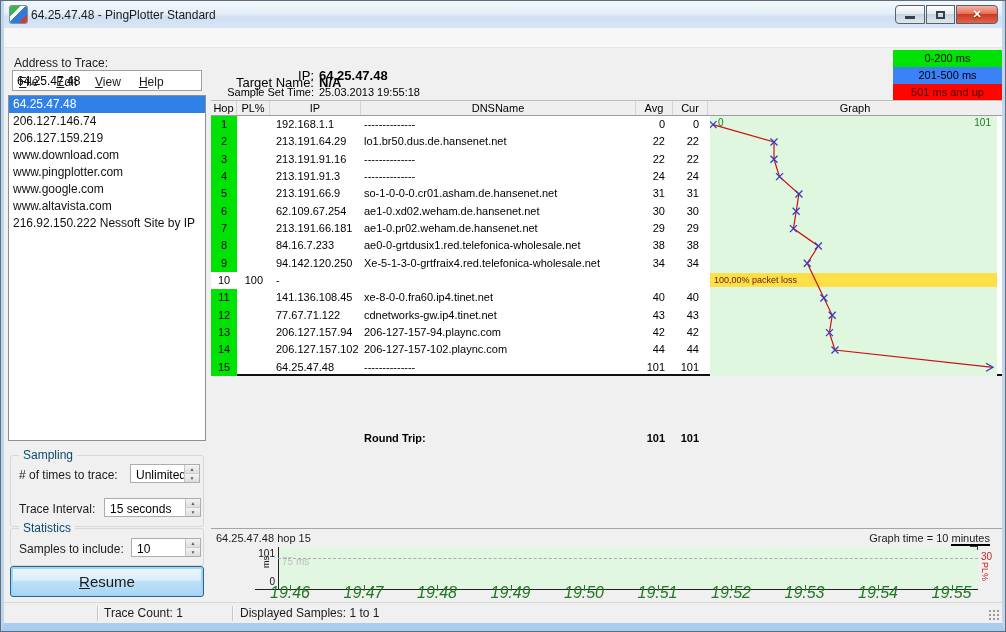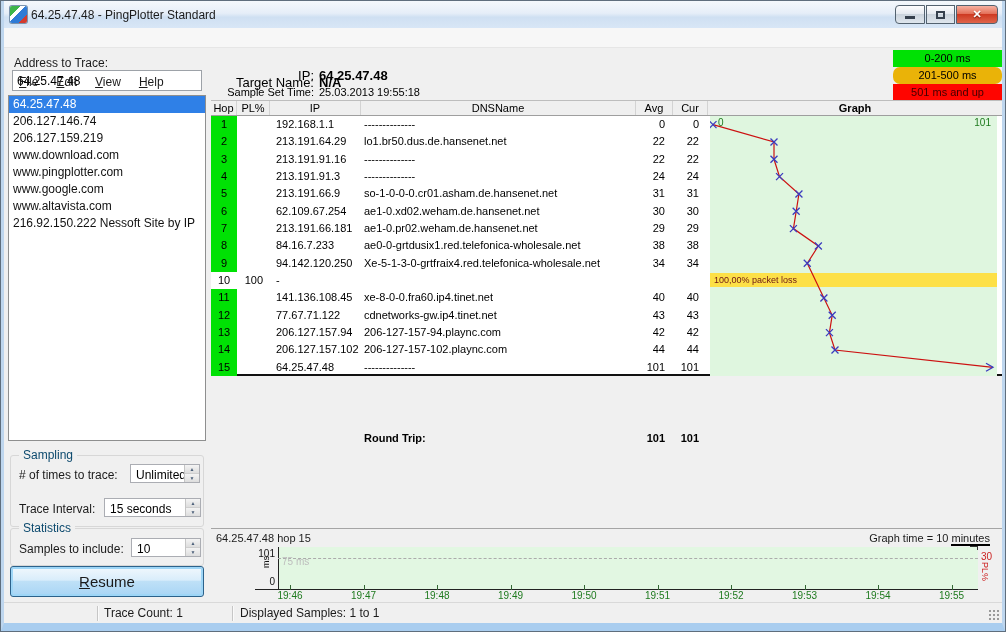--- a/index.html
+++ b/index.html
@@ -65,21 +65,21 @@
   .hdr-3 { top:38px; font-size:11px; }
   .hdr-3 .val { font-weight:normal; }
 
   .legend { position:absolute; left:682px; top:2px; width:109px; }
   .legend-row { height:17px; line-height:17px; text-align:center; font-size:11px; }
 
   .ptable { position:absolute; left:0; top:52px; width:791px; }
   .trow { display:grid; grid-template-columns:26px 33px 91px 275px 37px 35px 1fr; height:17.33px; }
   .thead { height:16px; background:#EFEFEF; border-top:1px solid #BDBDBD; border-bottom:1px solid #9E9E9E; }
   .thead .cell { line-height:15px; text-align:center; border-right:1px solid #D3D3D3; }
-  .thead .cell:last-child { border-right:none;font-weight:bold; }
+  .thead .cell:last-child { border-right:none; }
   .cell { font-size:11px; line-height:17.33px; white-space:nowrap; overflow:hidden; color:#000; }
   .c-hop { text-align:center; background:#00E104; }
   .c-hop.white { background:#fff; }
   .c-pl { text-align:right; padding-right:7px; }
   .c-ip { padding-left:6px; }
   .c-dns { padding-left:3px; }
   .c-avg { text-align:right; padding-right:8px; }
   .c-cur { text-align:right; padding-right:9px; }
   .tbody { position:relative; background:#fff; height:260px; border-bottom:2px solid #111; }
   .graph-pane { position:absolute; left:499px; top:0; width:287px; height:260px; background:#DFF6DF; }
@@ -95,21 +95,21 @@
   .tl-title { position:absolute; left:5px; top:3px; font-size:11px; color:#1b1b1b; }
   .tl-gtime { position:absolute; right:12px; top:3px; font-size:11px; color:#1b1b1b; }
   .tl-gtime .unit { border-bottom:2px solid #000; }
   .tl-plot { position:absolute; left:67px; top:18px; width:700px; height:42px; background:#E2F7E2; border-left:1px solid #222; }
   .tl-dash { position:absolute; left:67px; top:29px; width:700px; border-top:1px dashed #ABABAB; }
   .tl-axis { position:absolute; left:44px; top:60px; width:723px; border-top:1px solid #222; }
   .tl-ymax { position:absolute; left:42px; top:19px; width:22px; text-align:right; font-size:10px; color:#111; }
   .tl-ymin { position:absolute; left:42px; top:47px; width:22px; text-align:right; font-size:10px; color:#111; }
   .tl-yunit { position:absolute; left:50px; top:27px; font-size:9px; color:#111; writing-mode:vertical-rl; transform:rotate(180deg); }
   .tl-focus { position:absolute; left:71px; top:27px; font-size:10px; color:#BDBDBD; }
-  .tl-tick { position:absolute; top:61px; transform:translateX(-50%); font-size:10px; color:#1E7A1E; }
+  .tl-tick { position:absolute; top:55px; transform:translateX(-50%); font-size:16px; color:#1E7A1E;font-style:italic; }
   .tl-tickmark { position:absolute; top:56px; width:1px; height:5px; background:#336633; }
   .tl-corner { position:absolute; left:759px; top:17px; width:8px; height:4px; border-top:1px solid #333; border-right:1px solid #333; }
   .tl-pltick { position:absolute; left:770px; top:22px; font-size:10px; color:#CC2222; }
   .tl-pllabel { position:absolute; left:769px; top:33px; font-size:9px; color:#CC2222; writing-mode:vertical-rl; }
 
   
   .statusbar { position:absolute; left:4px; right:4px; top:602px; height:21px; background:#F0F0F0; border-top:1px solid #D9D9D9; font-size:12px; color:#1b1b1b; }
   .sb-sep { position:absolute; top:3px; width:1px; height:15px; background:#C6C6C6; box-shadow:1px 0 0 #FAFAFA; }
   .sb-text { position:absolute; top:3px; white-space:nowrap; }
   .grip { position:absolute; right:2px; bottom:2px; width:12px; height:12px;
@@ -194,21 +194,21 @@
     <div class="lab">IP:</div>
     <div class="val">64.25.47.48</div>
   </div>
   <div class="hdr-row hdr-3">
     <div class="lab">Sample Set Time:</div>
     <div class="val">25.03.2013 19:55:18</div>
   </div>
 
   <div class="legend" id="legend">
       <div class="legend-row" style="background: rgb(0, 225, 4); color: rgb(0, 0, 0);">0-200 ms</div>
-      <div class="legend-row" style="background: #eab308; color: rgb(0, 0, 0); border-radius: 7px;">201-500 ms</div>
+      <div class="legend-row" style="background: #3b82f6; color: rgb(0, 0, 0);">201-500 ms</div>
       <div class="legend-row" style="background: rgb(255, 5, 0); color: rgb(66, 0, 0);">501 ms and up</div>
     </div>
 
   <div class="ptable">
     <div class="trow thead" id="theadRow">
         <div class="cell">Hop</div>
         <div class="cell">PL%</div>
         <div class="cell">IP</div>
         <div class="cell">DNSName</div>
         <div class="cell">Avg</div>

